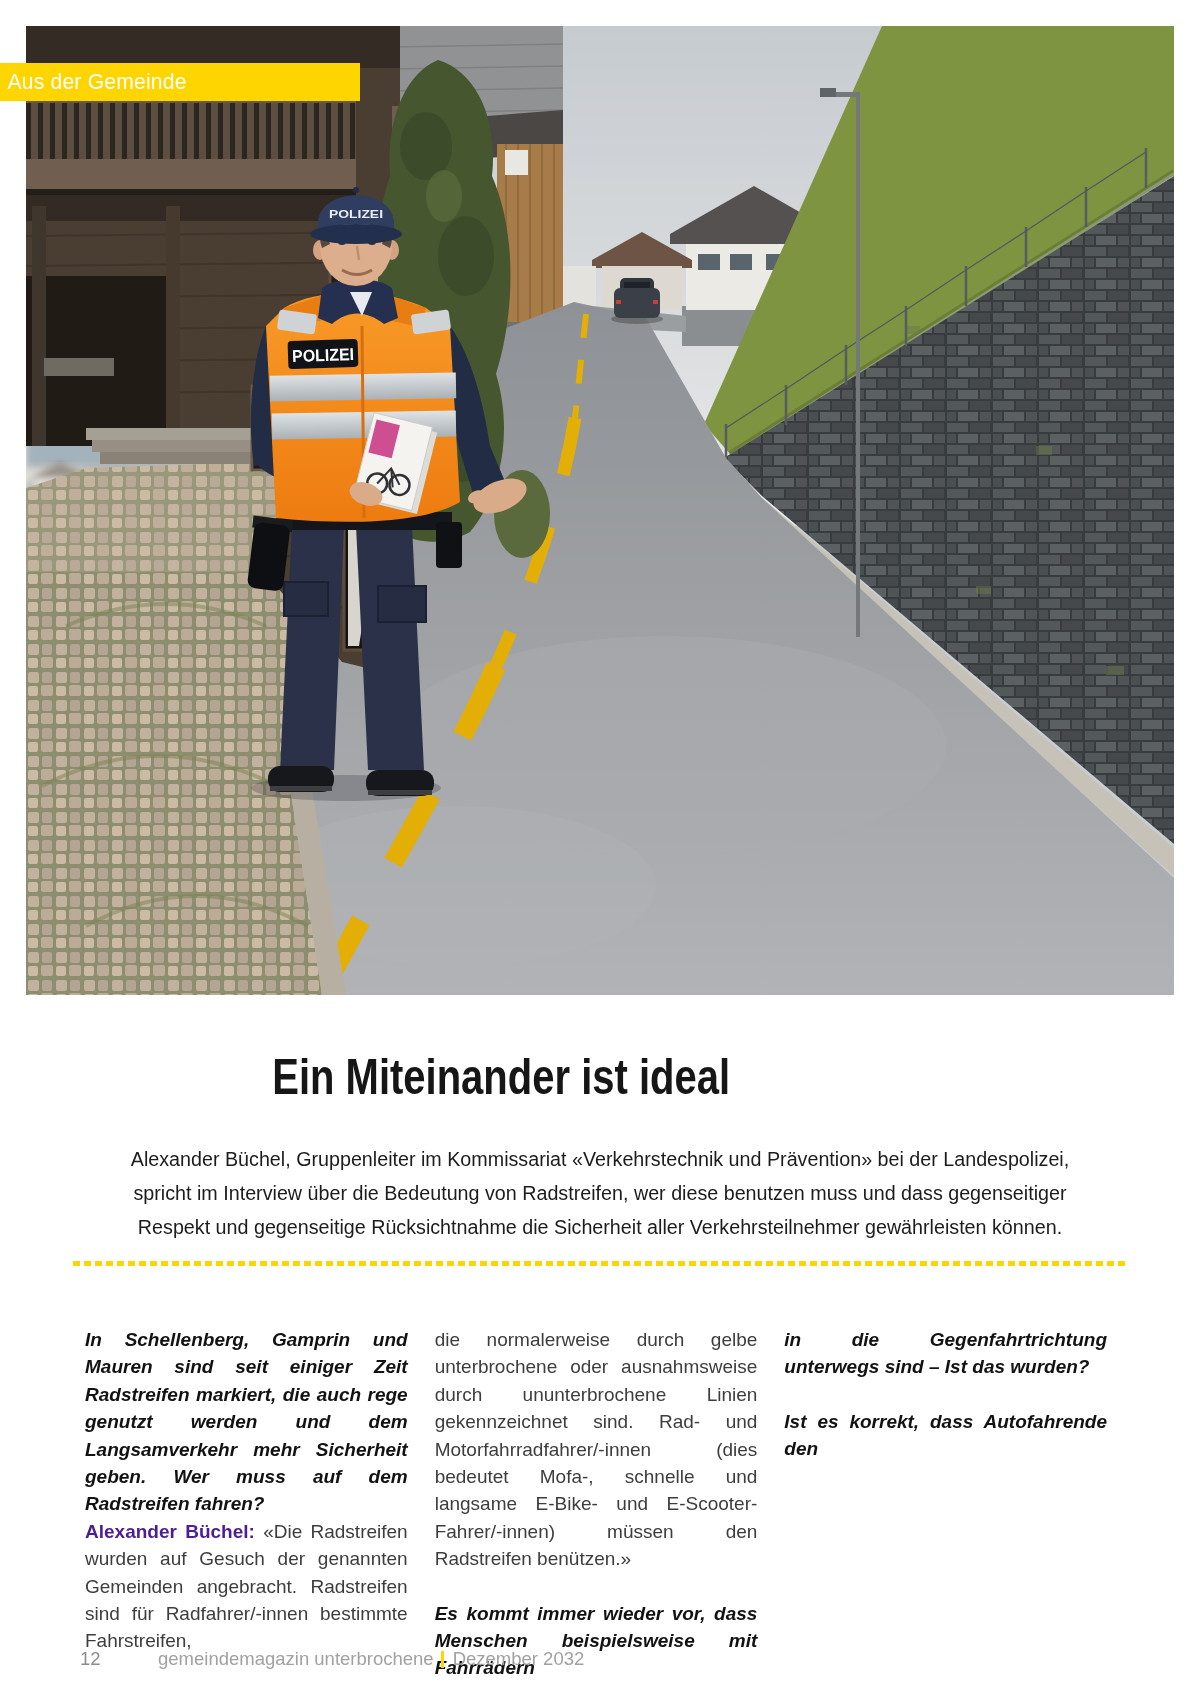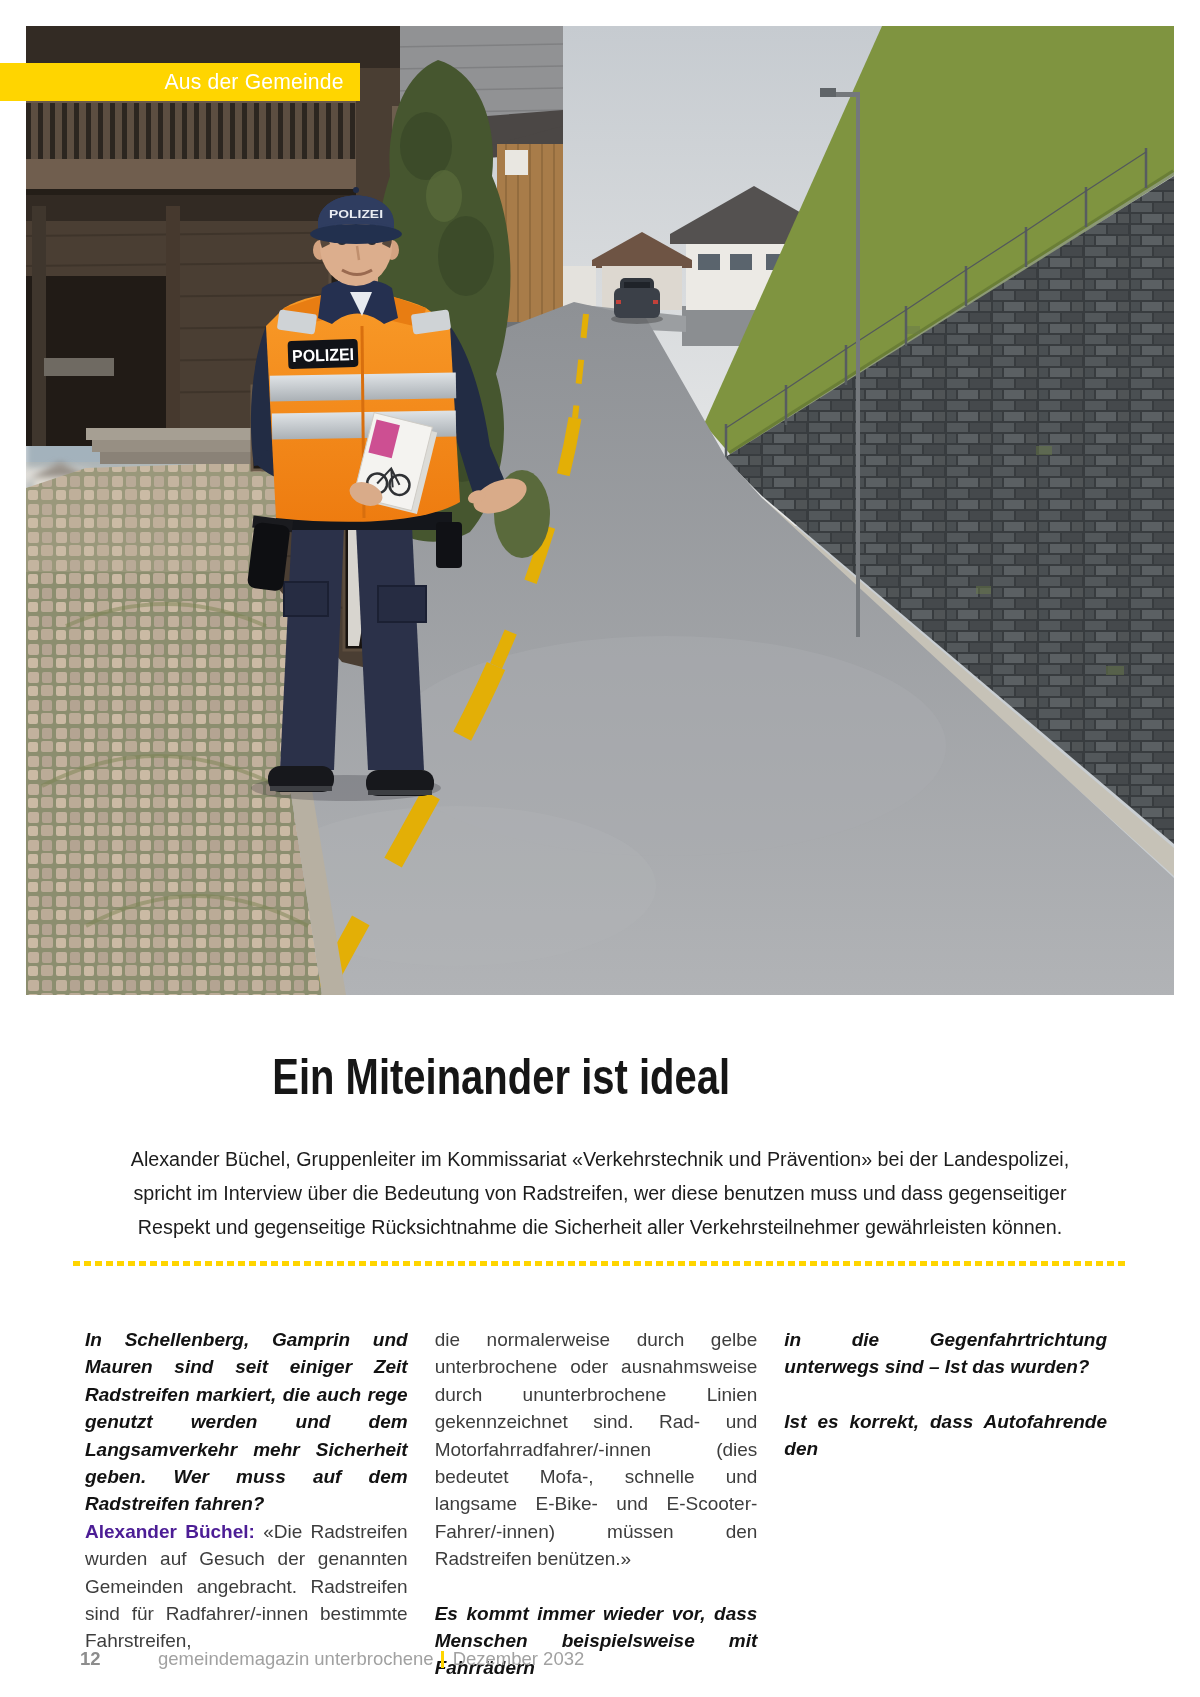--- a/index.html
+++ b/index.html
@@ -3,41 +3,41 @@
 <meta charset="utf-8">
 <style>
   html,body{margin:0;padding:0;background:#ffffff;}
   .page{position:relative;width:1200px;height:1697px;background:#ffffff;overflow:hidden;
         font-family:"Liberation Sans", sans-serif;}
   
   .photo{position:absolute;left:26px;top:26px;width:1148px;height:969px;overflow:hidden;background:#c9ced2;}
   .photo svg{display:block;width:100%;height:100%;}
   
   .banner{position:absolute;left:0;top:63px;width:360px;height:38px;background:#ffd500;
-          display:flex;align-items:center;justify-content:flex-end;padding-right:16px;box-sizing:border-box;}
+          display:flex;align-items:center;justify-content:flex-start;padding-right:16px;box-sizing:border-box;}
   .banner span{color:#ffffff;font-size:22px;letter-spacing:.2px;transform:scaleX(.96);transform-origin:right center;}
   
   .headline{position:absolute;left:0;top:1048px;width:1003px;text-align:center;}
   .headline span{display:inline-block;font-size:50px;font-weight:bold;color:#161616;
                  transform:scaleX(.8);transform-origin:center;letter-spacing:0;}
   
   .intro{position:absolute;left:95px;top:1142px;width:1010px;text-align:center;
          font-size:20px;line-height:34px;color:#1c1c1c;transform:scaleX(.985);transform-origin:center;}
   
   .divider{position:absolute;left:73px;top:1261px;width:1055px;height:5px;
            background:repeating-linear-gradient(90deg,#ffd500 0 7px,transparent 7px 11px);}
   
   .columns{position:absolute;left:85px;top:1326px;width:1022px;display:flex;gap:27px;}
   .col{flex:1;font-size:19px;line-height:27.4px;text-align:justify;color:#3d3d3d;}
   .q{font-weight:bold;font-style:italic;color:#121212;}
   .gap-top{margin-top:27px;}
   .lead{font-weight:bold;font-style:normal;color:#4c1d95;}
   
   .footer{position:absolute;left:80px;top:1648px;display:flex;align-items:center;font-size:18.5px;color:#a1a1a1;}
-  .footer .pagenum{font-weight:bold;color:#8d8d8d;width:78px;}
+  .footer .pagenum{font-weight:normal;color:#8d8d8d;width:78px;}
   .footer .ybar{width:3px;height:17px;background:#ffd500;margin:0 9px 0 7px;}
 </style>
 </head>
 <body>
 
 <div class="page">
 
   <div class="photo">
     <svg viewBox="0 0 1148 969">
       <defs>

